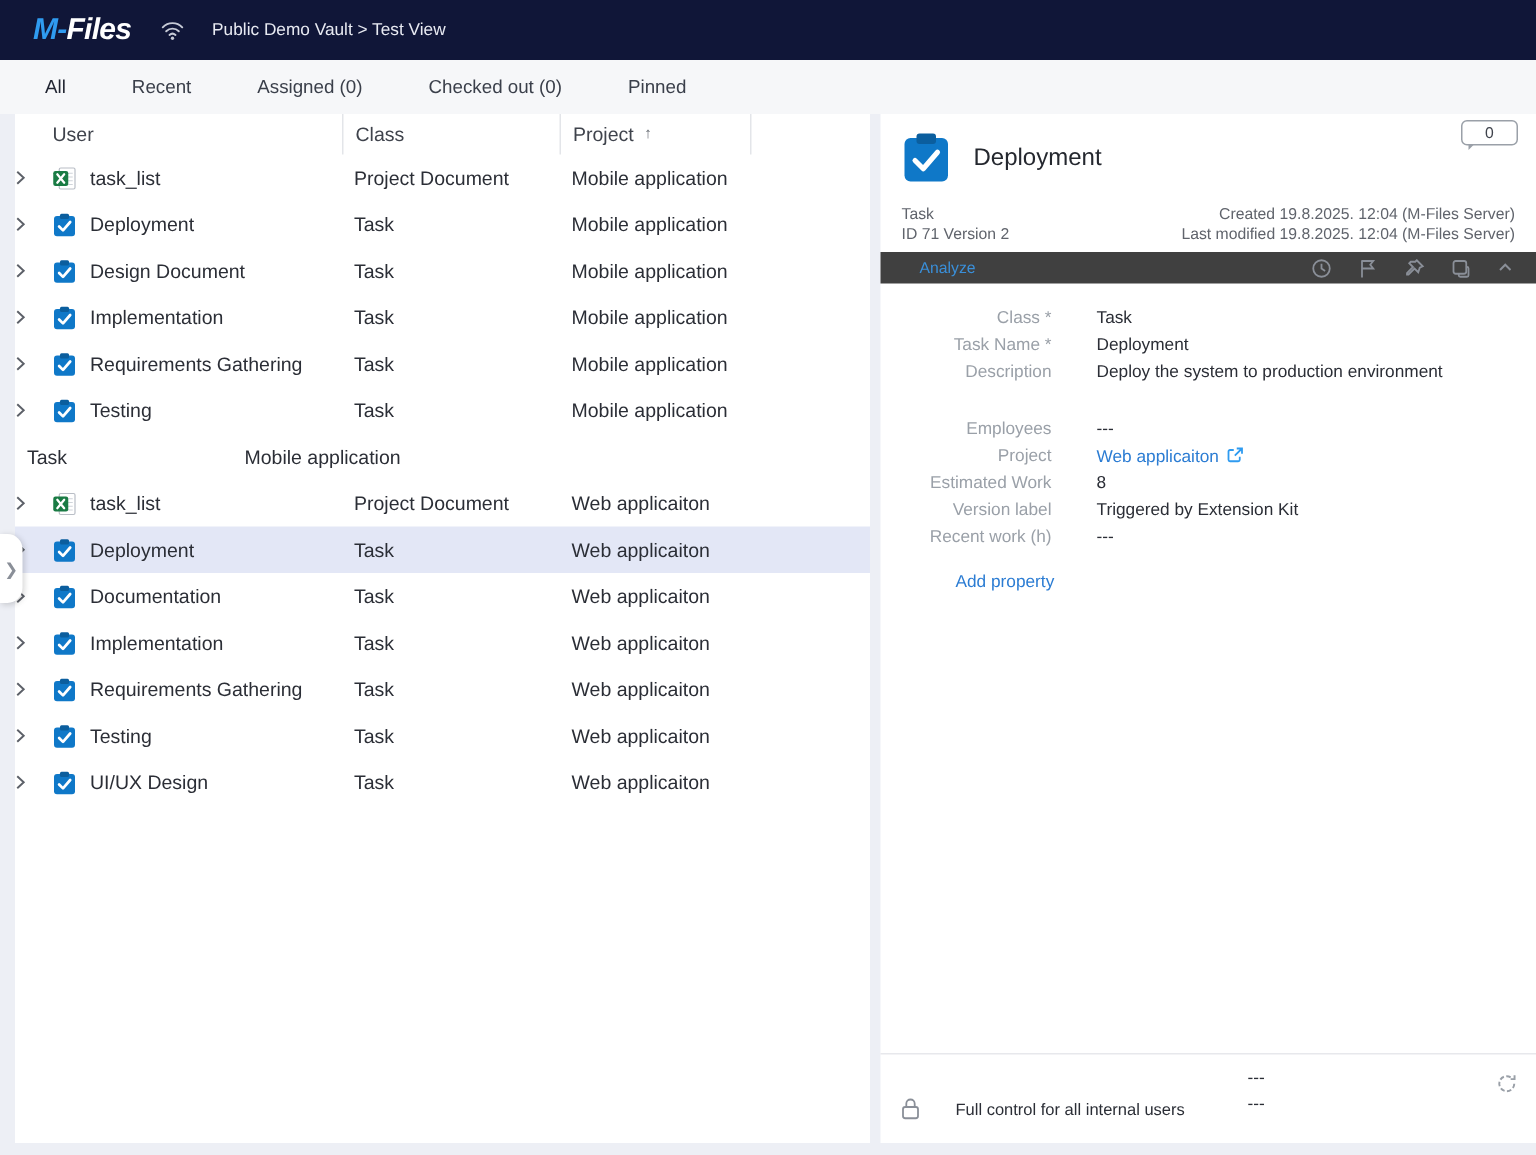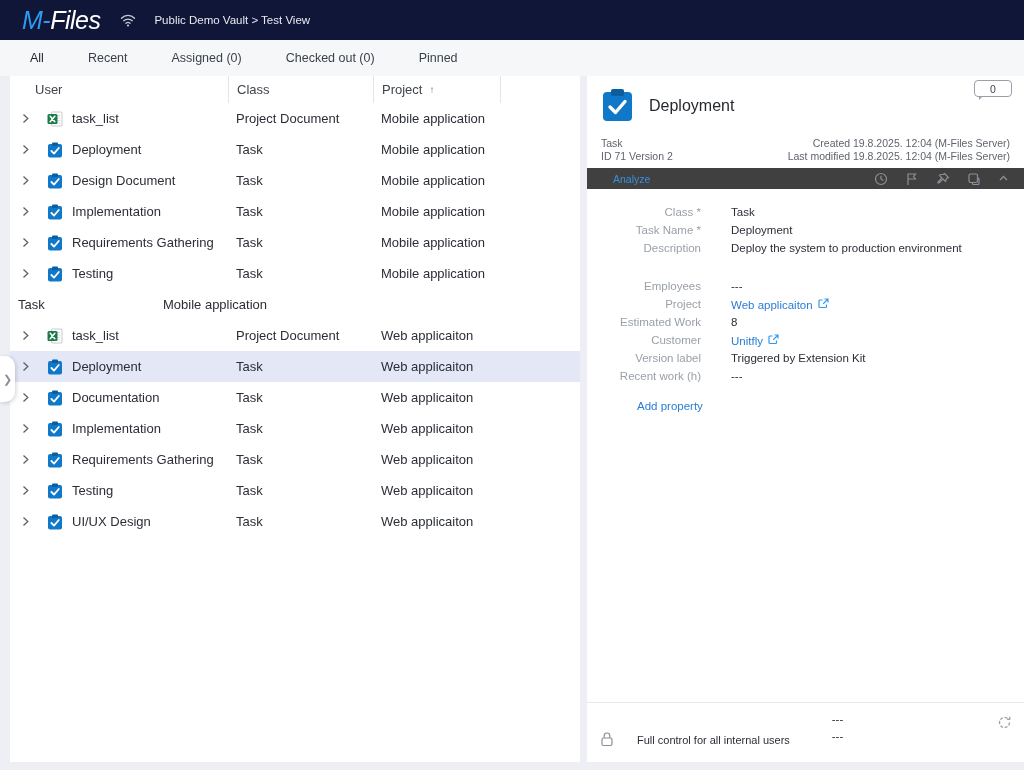--- a/index.html
+++ b/index.html
@@ -1,21 +1,21 @@
 <!DOCTYPE html>
 <html><head>
 <meta charset="utf-8">
 <style>
   * { margin:0; padding:0; box-sizing:border-box; }
   html,body { width:1024px; height:770px; overflow:hidden; }
   body { font-family:"Liberation Sans", sans-serif; background:#edeff5; color:#33363d; position:relative; }
 
   
   .topbar { height:40px; background:#101638; display:flex; align-items:center; padding-left:22px; }
-  .logo { font-style:italic; font-weight:normal; font-size:25px; letter-spacing:-0.5px; }
+  .logo { font-style:italic; font-weight:bold; font-size:20px; letter-spacing:-0.5px; }
   .logo .m { color:#2f9bf0; }
   .logo .files { color:#ffffff; }
   .wifi { margin-left:20px; display:flex; align-items:center; }
   .breadcrumb { color:#e8eaf2; font-size:11.5px; margin-left:18px; }
 
   
   .tabstrip { height:36px; background:#f6f7f9; display:flex; align-items:center; padding-left:30px; }
   .tab { font-size:12.5px; color:#3a3f4a; margin-right:44px; cursor:pointer; }
   .tab.active { color:#1f2330; }
 
@@ -37,21 +37,21 @@
   .th { height:100%; display:flex; align-items:center; }
   .th-name { width:218px; padding-left:25px; }
   .th-class { width:145px; padding-left:8px; border-left:1px solid #e3e5e9; }
   .th-project { width:127px; padding-left:8px; border-left:1px solid #e3e5e9; }
   .th-extra { flex:1; border-left:1px solid #e3e5e9; }
   .sort-arrow { font-size:10px; color:#6a6e76; margin-left:7px; }
 
   .rows { }
   .row { display:flex; height:31px; align-items:center; font-size:13px; color:#2b2e36; cursor:pointer; }
   .row.selected { background:#e3e7f6; }
-  .cell-name { width:218px; display:flex; align-items:center; padding-left:12px; }
+  .cell-name { width:218px; display:flex; align-items:center; padding-left:0; }
   .cell-class { width:145px; padding-left:8px; }
   .cell-project { width:127px; padding-left:8px; }
   .row-chevron { width:16px; color:#5d6169; display:flex; align-items:center; }
   .row-icon { width:16px; height:16px; margin:0 9px 0 9px; flex:none; }
   .row-label { white-space:nowrap; }
 
   
   .d-head { padding:12px 14px 0 14px; position:relative; }
   .d-title-line { display:flex; align-items:center; }
   .d-obj-icon { width:33px; height:35px; flex:none; }
@@ -456,30 +456,20 @@
               </svg></span>
           </div>
         </div>
         <div class="f-row">
           <div class="f-label">Estimated Work</div>
           <div class="f-value">
             <span>8</span>
           </div>
         </div>
         <div class="f-row">
-          <div class="f-label">Customer</div>
-          <div class="f-value linkval">
-            <span>Unitfly</span>
-            <span><svg class="ext-link-icon" width="11" height="11" viewBox="0 0 11 11" fill="none" stroke="currentColor" stroke-width="1.2">
-                <path d="M4.5 2 H2 a1 1 0 0 0-1 1 v5.5 a1 1 0 0 0 1 1 h5.5 a1 1 0 0 0 1-1 V6.5"></path>
-                <path d="M6.5 1 H10 V4.5 M10 1 L5.2 5.8"></path>
-              </svg></span>
-          </div>
-        </div>
-        <div class="f-row">
           <div class="f-label">Version label</div>
           <div class="f-value">
             <span>Triggered by Extension Kit</span>
           </div>
         </div>
         <div class="f-row">
           <div class="f-label">Recent work (h)</div>
           <div class="f-value">
             <span>---</span>
           </div>

